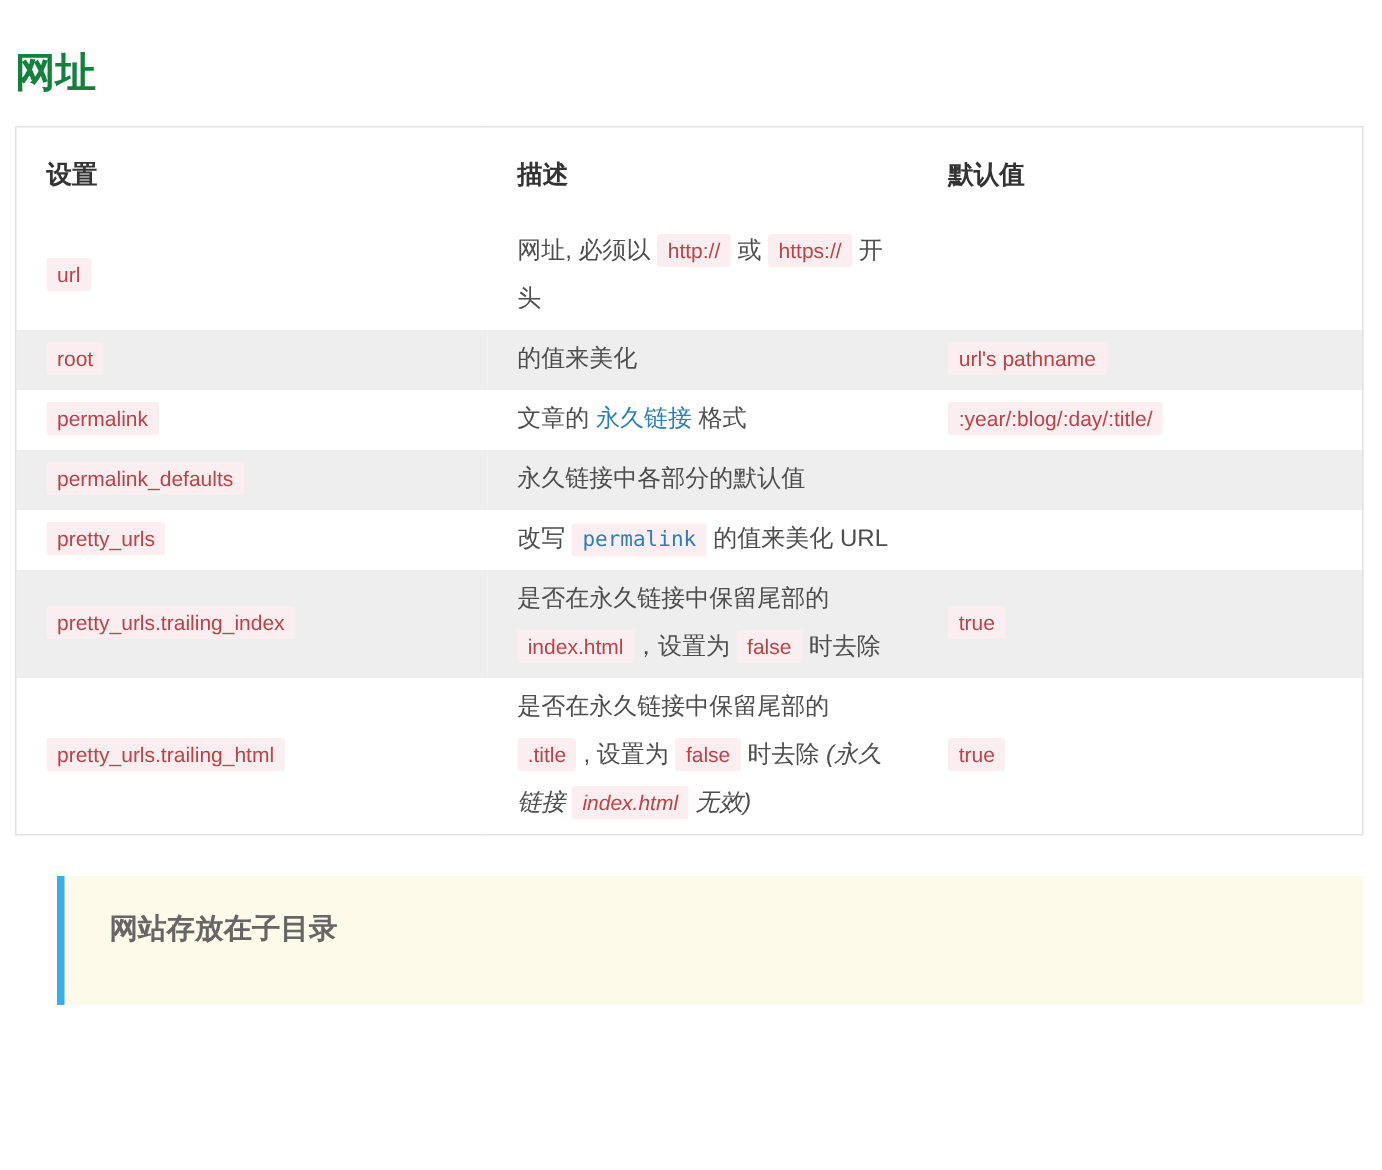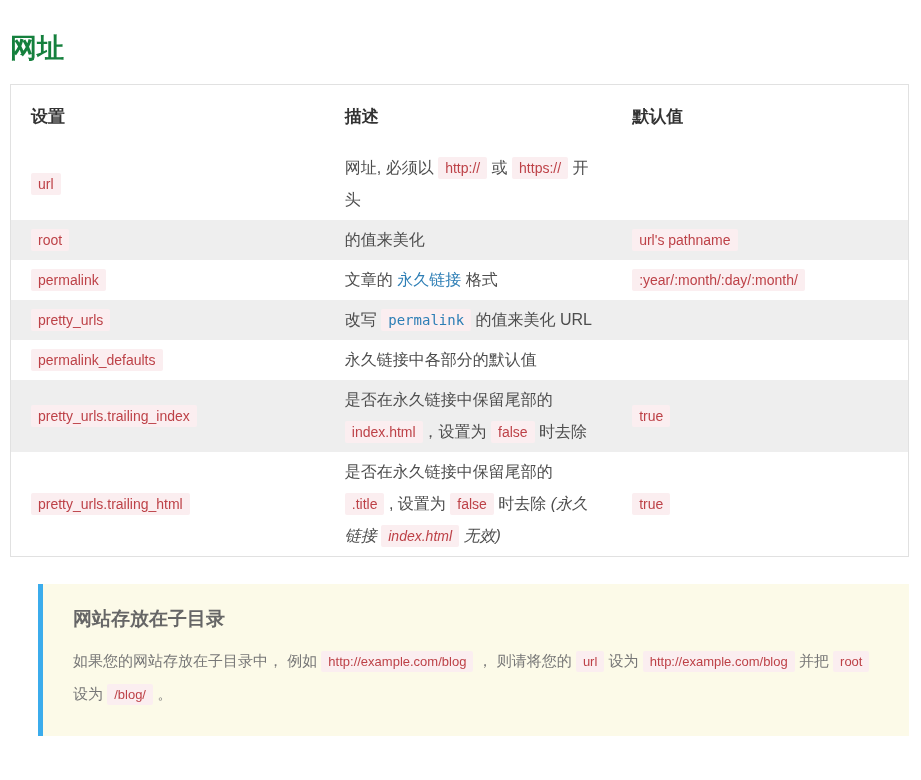--- a/index.html
+++ b/index.html
@@ -109,43 +109,42 @@
           <td></td>
         </tr>
         <tr>
           <td><code class="chip">root</code></td>
           <td>的值来美化</td>
           <td><code class="chip">url's pathname</code></td>
         </tr>
         <tr>
           <td><code class="chip">permalink</code></td>
           <td>文章的 <a class="link" href="#">永久链接</a> 格式</td>
-          <td><code class="chip">:year/:month/:day/:month/</code></td>
+          <td><code class="chip">:year/:blog/:day/:title/</code></td>
+        </tr>
+        <tr>
+          <td><code class="chip">permalink_defaults</code></td>
+          <td>永久链接中各部分的默认值</td>
+          <td></td>
         </tr>
         <tr>
           <td><code class="chip">pretty_urls</code></td>
           <td>改写 <a class="chip-link" href="#">permalink</a> 的值来美化 URL</td>
-          <td></td>
-        </tr>
-        <tr>
-          <td><code class="chip">permalink_defaults</code></td>
-          <td>永久链接中各部分的默认值</td>
           <td></td>
         </tr>
         <tr>
           <td><code class="chip">pretty_urls.trailing_index</code></td>
           <td>是否在永久链接中保留尾部的 <code class="chip">index.html</code>，设置为 <code class="chip">false</code> 时去除</td>
           <td><code class="chip">true</code></td>
         </tr>
         <tr>
           <td><code class="chip">pretty_urls.trailing_html</code></td>
           <td>是否在永久链接中保留尾部的 <code class="chip">.title</code> , 设置为 <code class="chip">false</code> 时去除 <em>(永久链接 </em><em><code class="chip">index.html</code></em><em> 无效)</em></td>
           <td><code class="chip">true</code></td>
         </tr>
       </tbody>
   </table>
 
   <div class="note-box">
     <h3>网站存放在子目录</h3>
-    <p id="note-body">如果您的网站存放在子目录中， 例如 <code class="chip">http://example.com/blog</code> ， 则请将您的 <code class="chip">url</code> 设为 <code class="chip">http://example.com/blog</code> 并把 <code class="chip">root</code> 设为 <code class="chip">/blog/</code> 。</p>
   </div>
 
 </div>
 
 </body></html>

